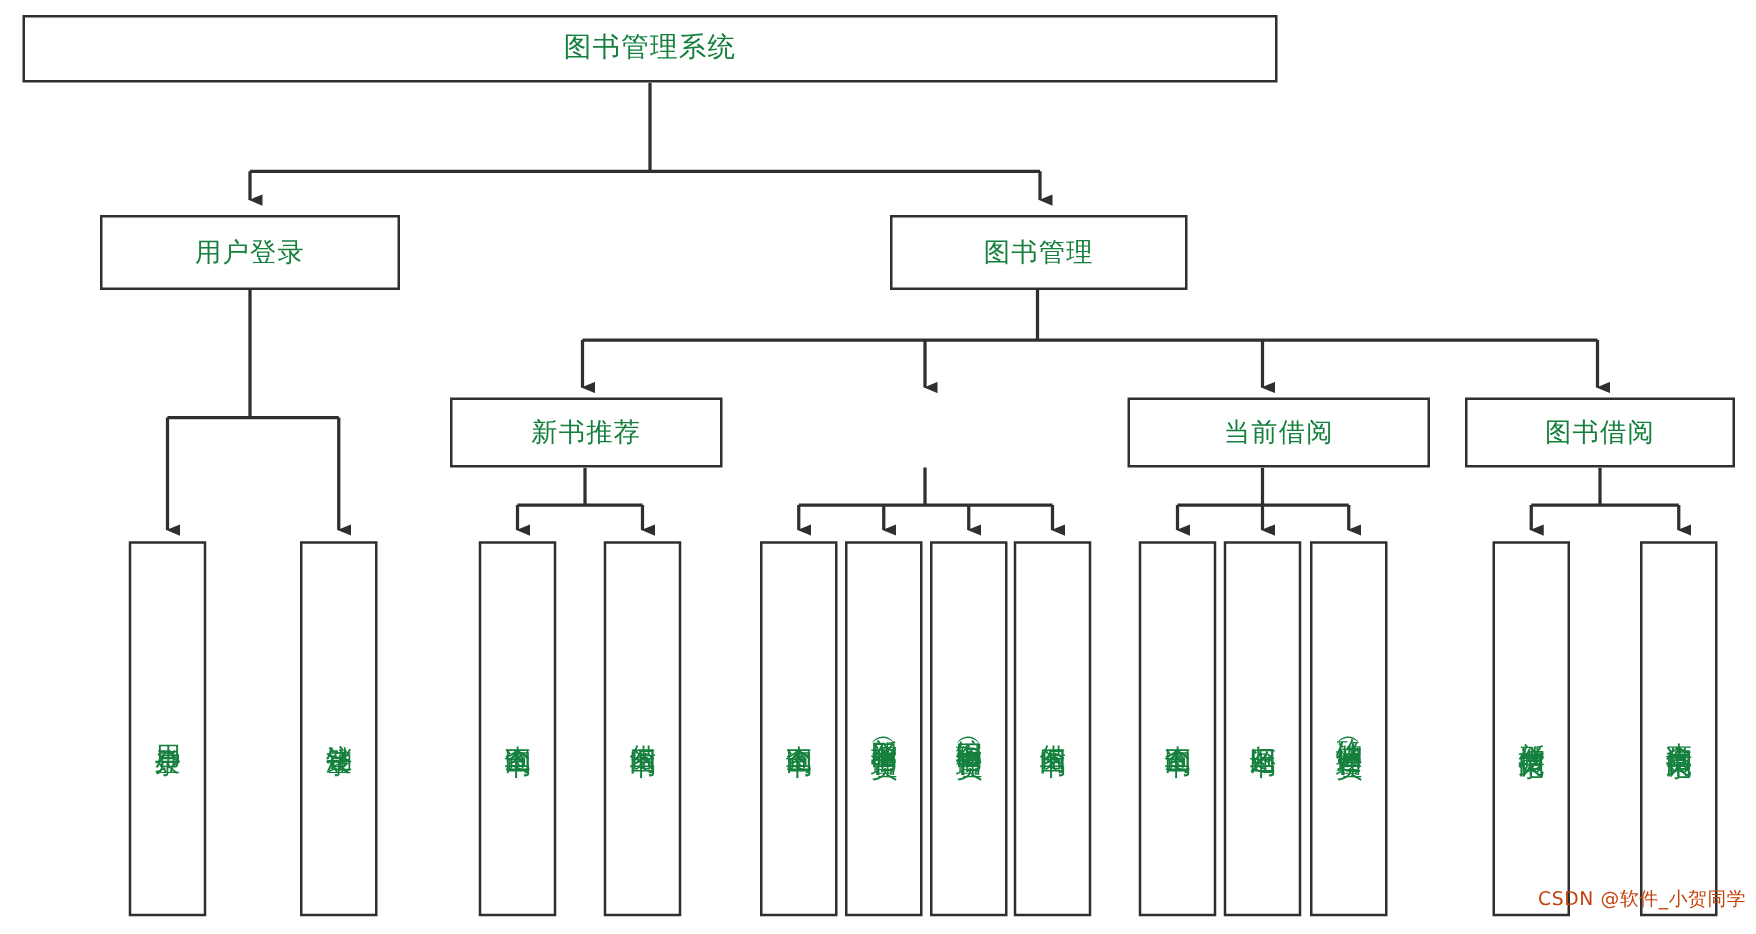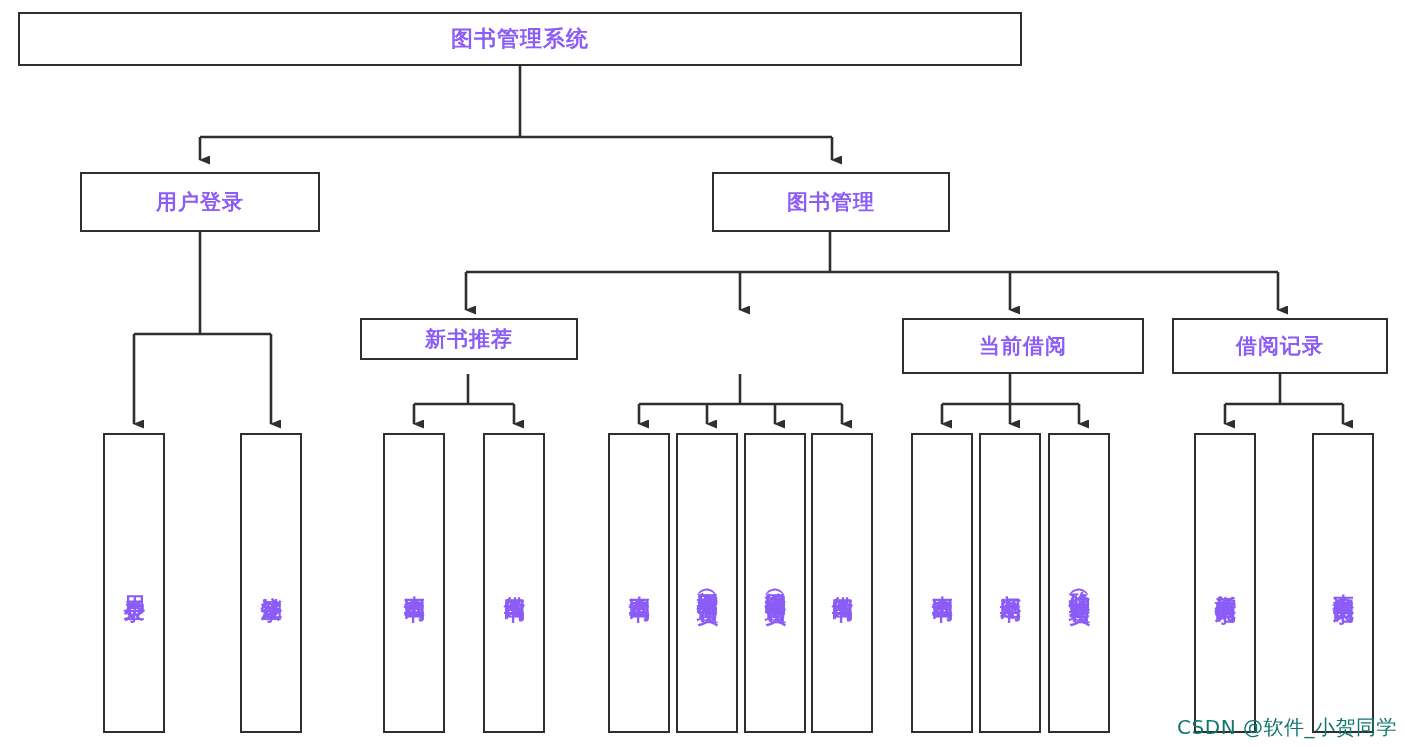--- a/index.html
+++ b/index.html
@@ -24,23 +24,22 @@
   }
   .node{
     position:absolute;
     box-sizing:border-box;
     background:#ffffff;
     border:2px solid #2f2f2f;
     display:flex;
     align-items:center;
     justify-content:center;
     text-align:center;
-    color:#8b5cf6;
+    color:#15803d;
     z-index:2;
-    font-weight:bold;
   }
   .node-h{
     font-size:21px;
     letter-spacing:1px;
     line-height:1.15;
   }
   .node-v{
     font-size:21px;
     letter-spacing:2px;
     line-height:1.18;
@@ -53,23 +52,23 @@
     text-orientation:upright;
     display:block;
   }
   #root-node{
     left:18px; top:12px; width:1004px; height:54px;
     font-size:22px;
   }
   .watermark{
     position:absolute;
     right:8px;
-    bottom:6px;
-    font-size:20px;
-    color:#0f766e;
+    bottom:18px;
+    font-size:15px;
+    color:#c2410c;
     letter-spacing:0.5px;
     z-index:5;
     white-space:nowrap;
     font-family:"DejaVu Sans","Liberation Sans",sans-serif;
   }
 </style>
 </head>
 <body>
 
 <div id="diagram-canvas">
@@ -123,26 +122,26 @@
       <path d="M1343,404 L1343,424" marker-end="url(#arrowhead)"></path>
     </g>
   </svg>
 
   <div class="node node-h" id="root-node">图书管理系统</div>
 
   <div class="node node-h" style="left:80px;top:172px;width:240px;height:60px;">用户登录</div>
 
   <div class="node node-h" style="left:712px;top:172px;width:238px;height:60px;">图书管理</div>
 
-  <div class="node node-h" style="left:360px;top:318px;width:218px;height:42px;">新书推荐</div>
+  <div class="node node-h" style="left:360px;top:318px;width:218px;height:56px;">新书推荐</div>
 
 
   <div class="node node-h" style="left:902px;top:318px;width:242px;height:56px;">当前借阅</div>
 
-  <div class="node node-h" style="left:1172px;top:318px;width:216px;height:56px;">借阅记录</div>
+  <div class="node node-h" style="left:1172px;top:318px;width:216px;height:56px;">图书借阅</div>
 
   <div class="node node-v" style="left:103px;top:433px;width:62px;height:300px;">
     <span>用户登录</span>
   </div>
 
   <div class="node node-v" style="left:240px;top:433px;width:62px;height:300px;">
     <span>注销登录</span>
   </div>
 
   <div class="node node-v" style="left:383px;top:433px;width:62px;height:300px;">

